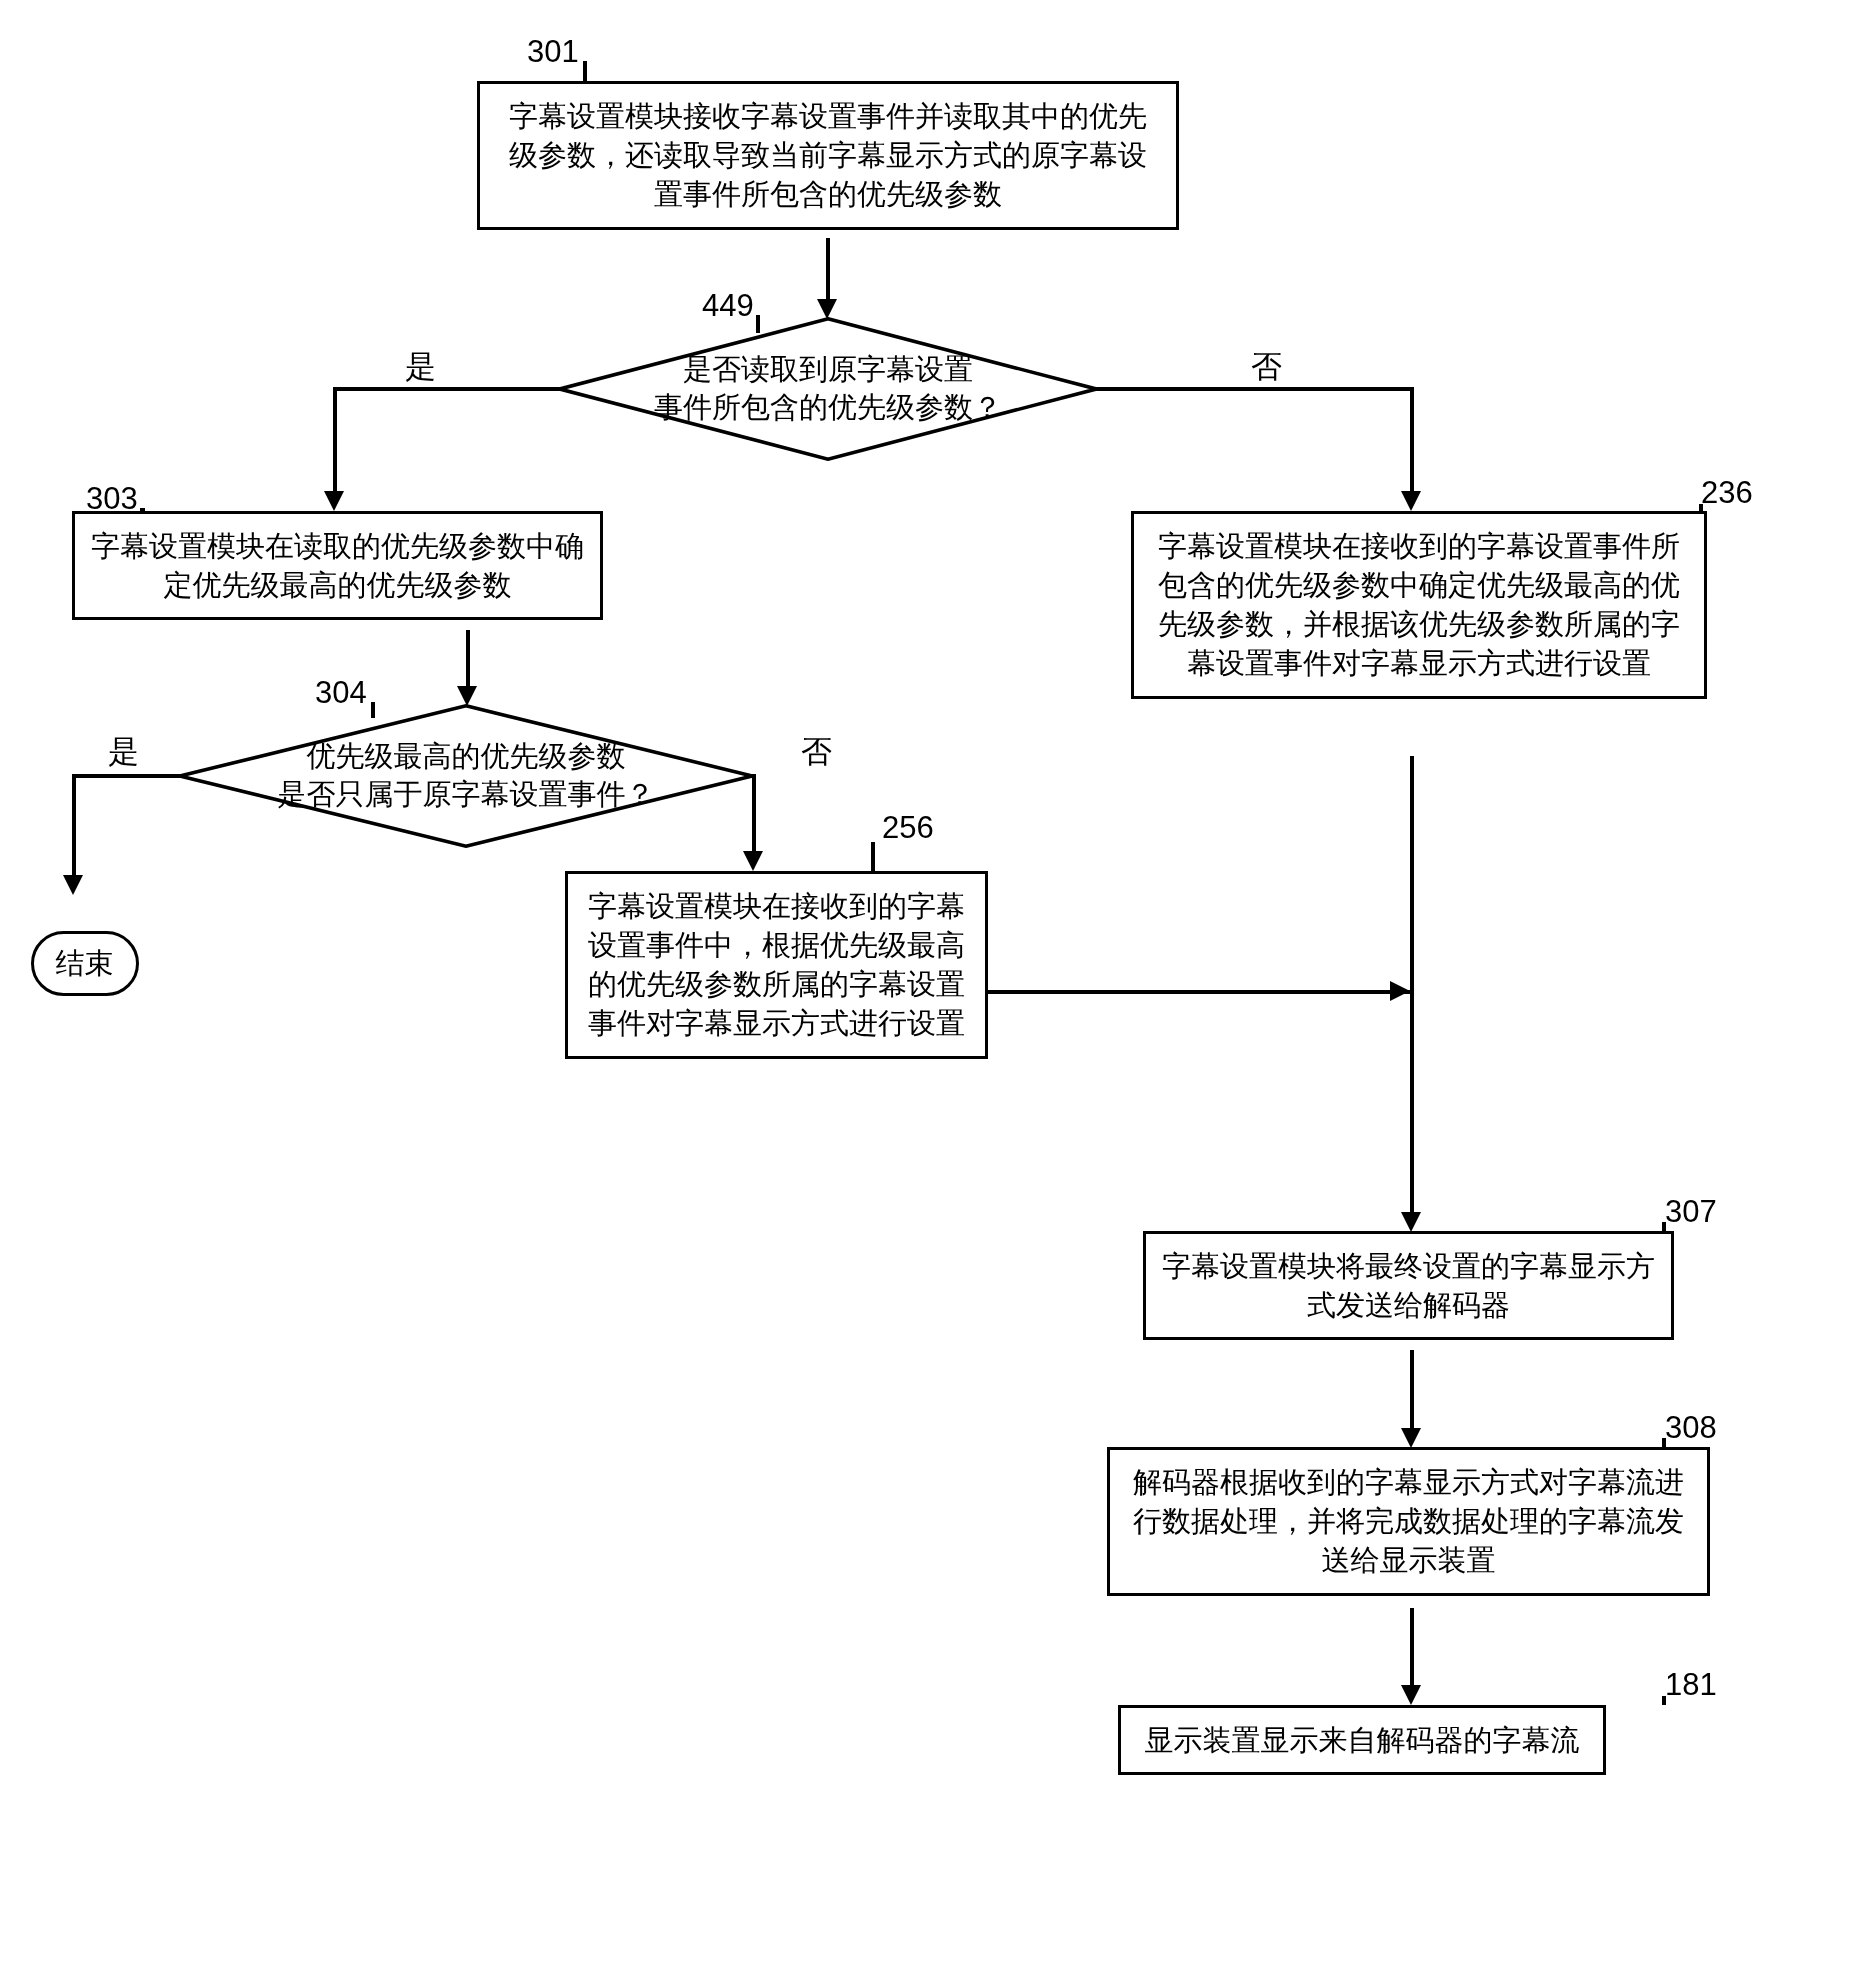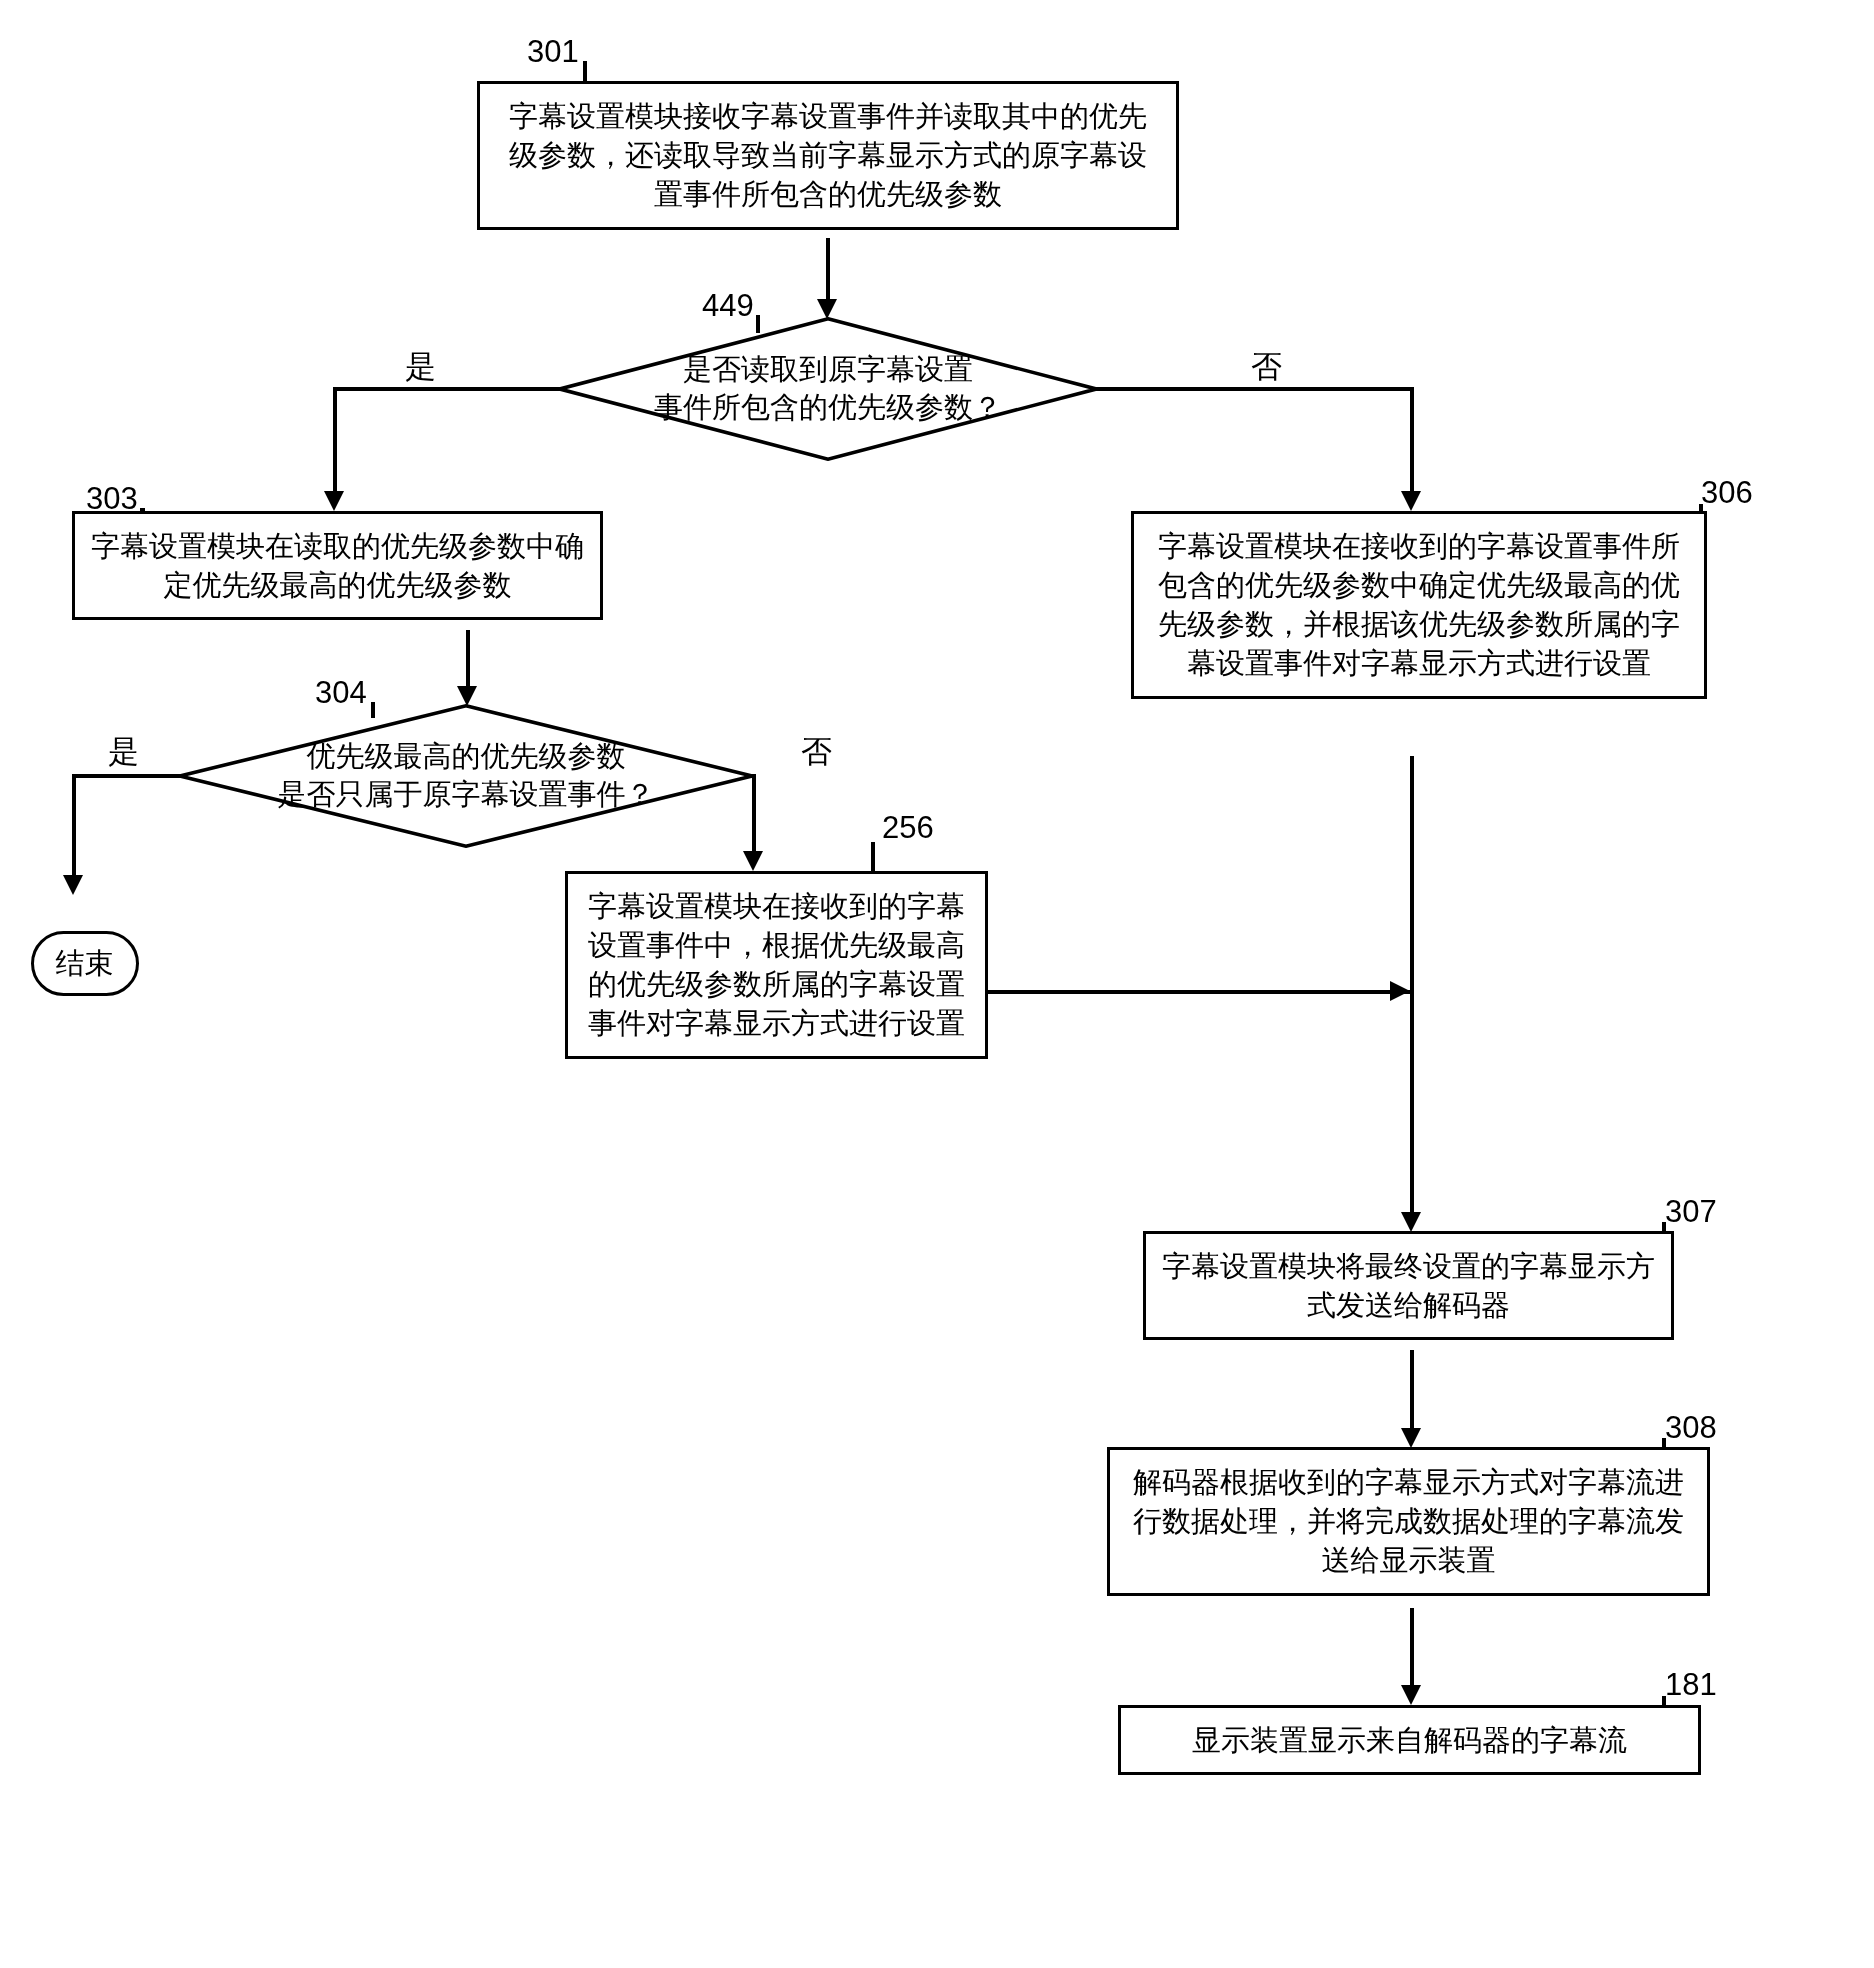--- a/index.html
+++ b/index.html
@@ -181,21 +181,21 @@
 
   <div class="steplabel" style="left:864px; top:792px;">256</div>
   <div class="leader" style="left:853px; top:824px; width:3.6px; height:29px;"></div>
   <div class="box" style="left:547px; top:853px; width:423px;">
     <span>字幕设置模块在接收到的字幕设置事件中，根据优先级最高的优先级参数所属的字幕设置事件对字幕显示方式进行设置</span>
   </div>
 
   <div class="line" style="left:970px; top:972px; width:425px; height:3.6px;"></div>
   <div class="arrow right" style="left:1372px; top:963px;"></div>
 
-  <div class="steplabel" style="left:1683px; top:457px;">306</div>
+  <div class="steplabel" style="left:1683px; top:457px;">236</div>
   <div class="leader" style="left:1681px; top:486px; width:3.6px; height:9px;"></div>
   <div class="box" style="left:1113px; top:493px; width:576px;">
     <span>字幕设置模块在接收到的字幕设置事件所包含的优先级参数中确定优先级最高的优先级参数，并根据该优先级参数所属的字幕设置事件对字幕显示方式进行设置</span>
   </div>
 
   <div class="line" style="left:1392px; top:738px; width:3.6px; height:459px;"></div>
   <div class="arrow down" style="left:1383px; top:1194px;"></div>
 
   <div class="steplabel" style="left:1647px; top:1176px;">307</div>
   <div class="leader" style="left:1644px; top:1204px; width:3.6px; height:9px;"></div>
@@ -210,18 +210,18 @@
   <div class="leader" style="left:1644px; top:1420px; width:3.6px; height:9px;"></div>
   <div class="box" style="left:1089px; top:1429px; width:603px;">
     <span>解码器根据收到的字幕显示方式对字幕流进行数据处理，并将完成数据处理的字幕流发送给显示装置</span>
   </div>
 
   <div class="line" style="left:1392px; top:1590px; width:3.6px; height:81px;"></div>
   <div class="arrow down" style="left:1383px; top:1667px;"></div>
 
   <div class="steplabel" style="left:1647px; top:1649px;">181</div>
   <div class="leader" style="left:1644px; top:1678px; width:3.6px; height:9px;"></div>
-  <div class="box" style="left:1100px; top:1687px; width:583px;">
+  <div class="box" style="left:1100px; top:1687px; width:488px;">
     <span>显示装置显示来自解码器的字幕流</span>
   </div>
 
 </div>
 
 
 </body></html>

